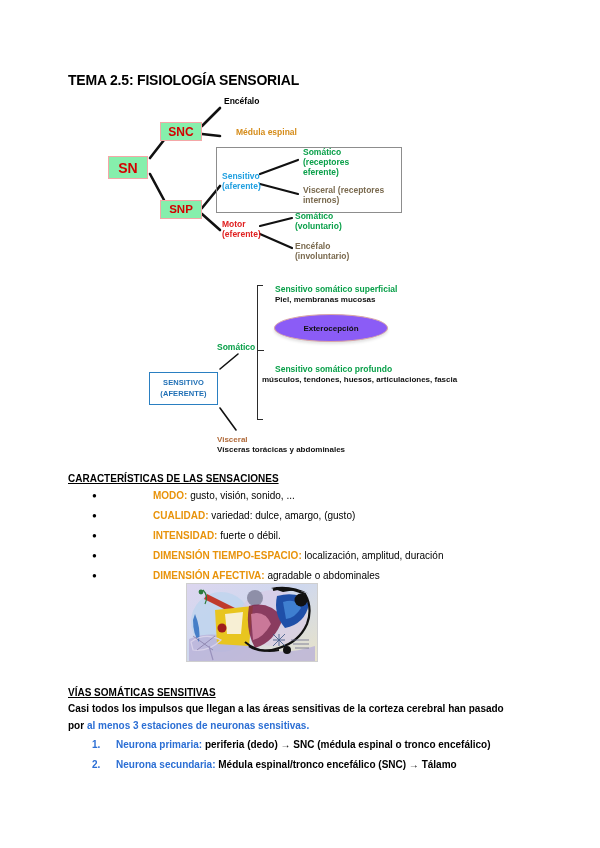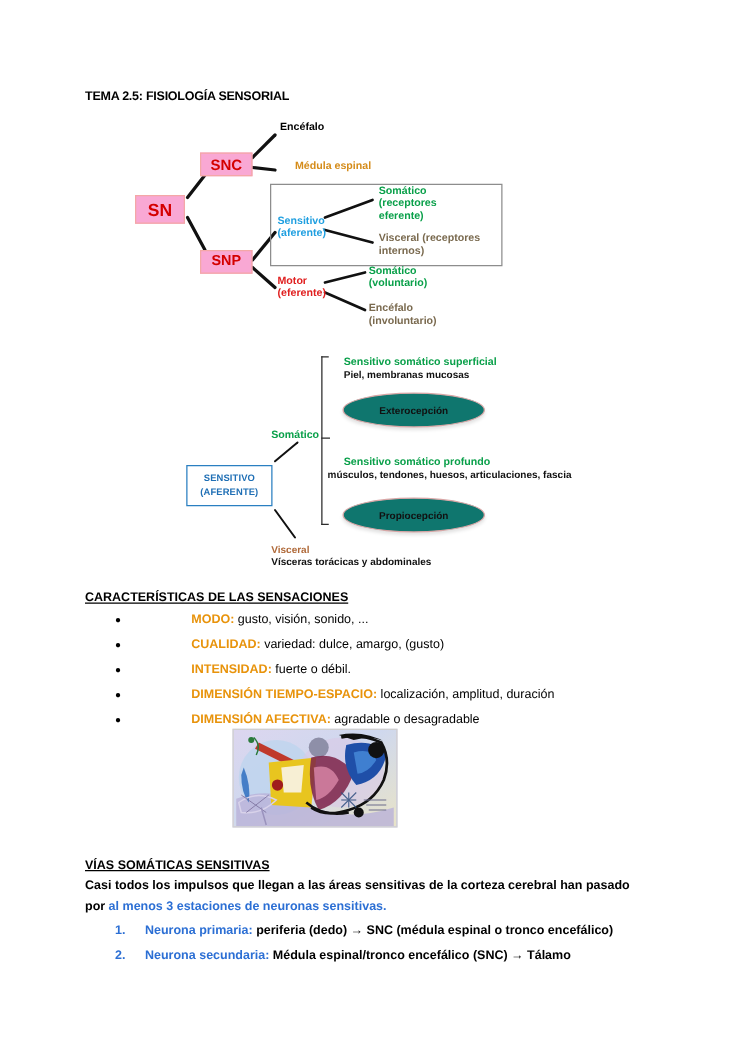--- a/index.html
+++ b/index.html
@@ -20,42 +20,42 @@
     left: 0; top: 0;
     width: 600px; height: 848px;
     background: #fff;
   }
   
   .abs { position: absolute; }
 
   
   #doc-title {
     left: 68px; top: 72px;
-    font-size: 10px;
+    font-size: 14px;
     font-weight: 700;
     letter-spacing: -0.2px;
     color: #000;
     white-space: nowrap;
   }
 
   
   #diagram-1 {
     left: 60px; top: 90px;
     width: 480px; height: 190px;
   }
   .node-box {
     position: absolute;
     border-top: 1.5px solid #f4a7a7;
     border-bottom: 1.5px solid #f4a7a7;
     border-left: 1.5px solid #f4a7a7;
     border-right: 1.5px solid #f4a7a7;
     color: #d40000;
     font-weight: 700;
     text-align: center;
-    background: #f9a8d4;
+    background: #86efac;
     line-height: 1;
     display: flex;
     align-items: center;
     justify-content: center;
   }
   #node-sn   { left: 48px;  top: 66px; width: 38px; height: 21px; font-size: 14px; }
   #node-snc  { left: 100px; top: 32px; width: 40px; height: 17px; font-size: 12px; }
   #node-snp  { left: 100px; top: 110px;width: 40px; height: 17px; font-size: 11.5px; }
 
   .d1-label { position: absolute; font-size: 8.5px; font-weight: 700; line-height: 1.15; white-space: nowrap; }
@@ -103,21 +103,21 @@
   #d2-visceras { left: 157px; top: 165px; font-size: 8px; font-weight: 700; color: #111; }
 
   #d2-sup-title { left: 215px; top: 4px; font-size: 8.5px; font-weight: 700; color: #0aa04a; }
   #d2-sup-sub   { left: 215px; top: 15px; font-size: 8px;  font-weight: 700; color: #111; }
   #d2-prof-title{ left: 215px; top: 84px; font-size: 8.5px; font-weight: 700; color: #0aa04a; }
   #d2-prof-sub  { left: 202px; top: 95px; font-size: 8px;  font-weight: 700; color: #111; width: 150px; line-height:1.2;}
 
   .ellipse {
     position: absolute;
     border-radius: 50%;
-    background: #0f766e;
+    background: #8b5cf6;
     border: 1.1px solid #d9a6a6;
     display: flex;
     align-items: center;
     justify-content: center;
     font-size: 8px;
     font-weight: 700;
     color: #111;
     box-shadow: 0 2px 3px rgba(0,0,0,0.12);
   }
   #ell-extero { left: 214px; top: 34px;  width: 112px; height: 26px; }
@@ -306,31 +306,30 @@
     <div class="d2-label" id="d2-somatico">Somático</div>
     <div class="d2-label" id="d2-visceral">Visceral</div>
     <div class="d2-label" id="d2-visceras">Vísceras torácicas y abdominales</div>
 
     <div class="d2-label" id="d2-sup-title">Sensitivo somático superficial</div>
     <div class="d2-label" id="d2-sup-sub">Piel, membranas mucosas</div>
     <div class="ellipse" id="ell-extero">Exterocepción</div>
 
     <div class="d2-label" id="d2-prof-title">Sensitivo somático profundo</div>
     <div class="d2-label" id="d2-prof-sub">músculos, tendones, huesos, articulaciones, fascia</div>
-    <div class="ellipse" id="ell-propio">Propiocepción</div>
   </div>
 
   <div class="section-heading" id="h-caracteristicas">CARACTERÍSTICAS DE LAS SENSACIONES</div>
 
   <ul id="char-list">
     <li><span class="ft-orange">MODO:</span><span> gusto, visión, sonido, ...</span></li>
     <li><span class="ft-orange">CUALIDAD:</span><span> variedad: dulce, amargo, (gusto)</span></li>
     <li><span class="ft-orange">INTENSIDAD:</span><span> fuerte o débil.</span></li>
     <li><span class="ft-orange">DIMENSIÓN TIEMPO-ESPACIO:</span><span> localización, amplitud, duración</span></li>
-    <li><span class="ft-orange">DIMENSIÓN AFECTIVA:</span><span> agradable o desagradable</span></li>
+    <li><span class="ft-orange">DIMENSIÓN AFECTIVA:</span><span> agradable o abdominales</span></li>
   </ul>
 
   <div id="kandinsky">
     <svg width="130" height="77" viewBox="0 0 130 77">
       <defs>
         <linearGradient id="bg" x1="0" y1="0" x2="1" y2="1">
           <stop offset="0%" stop-color="#dcd6ef"></stop>
           <stop offset="45%" stop-color="#cfd8ee"></stop>
           <stop offset="100%" stop-color="#e8e3c8"></stop>
         </linearGradient>

